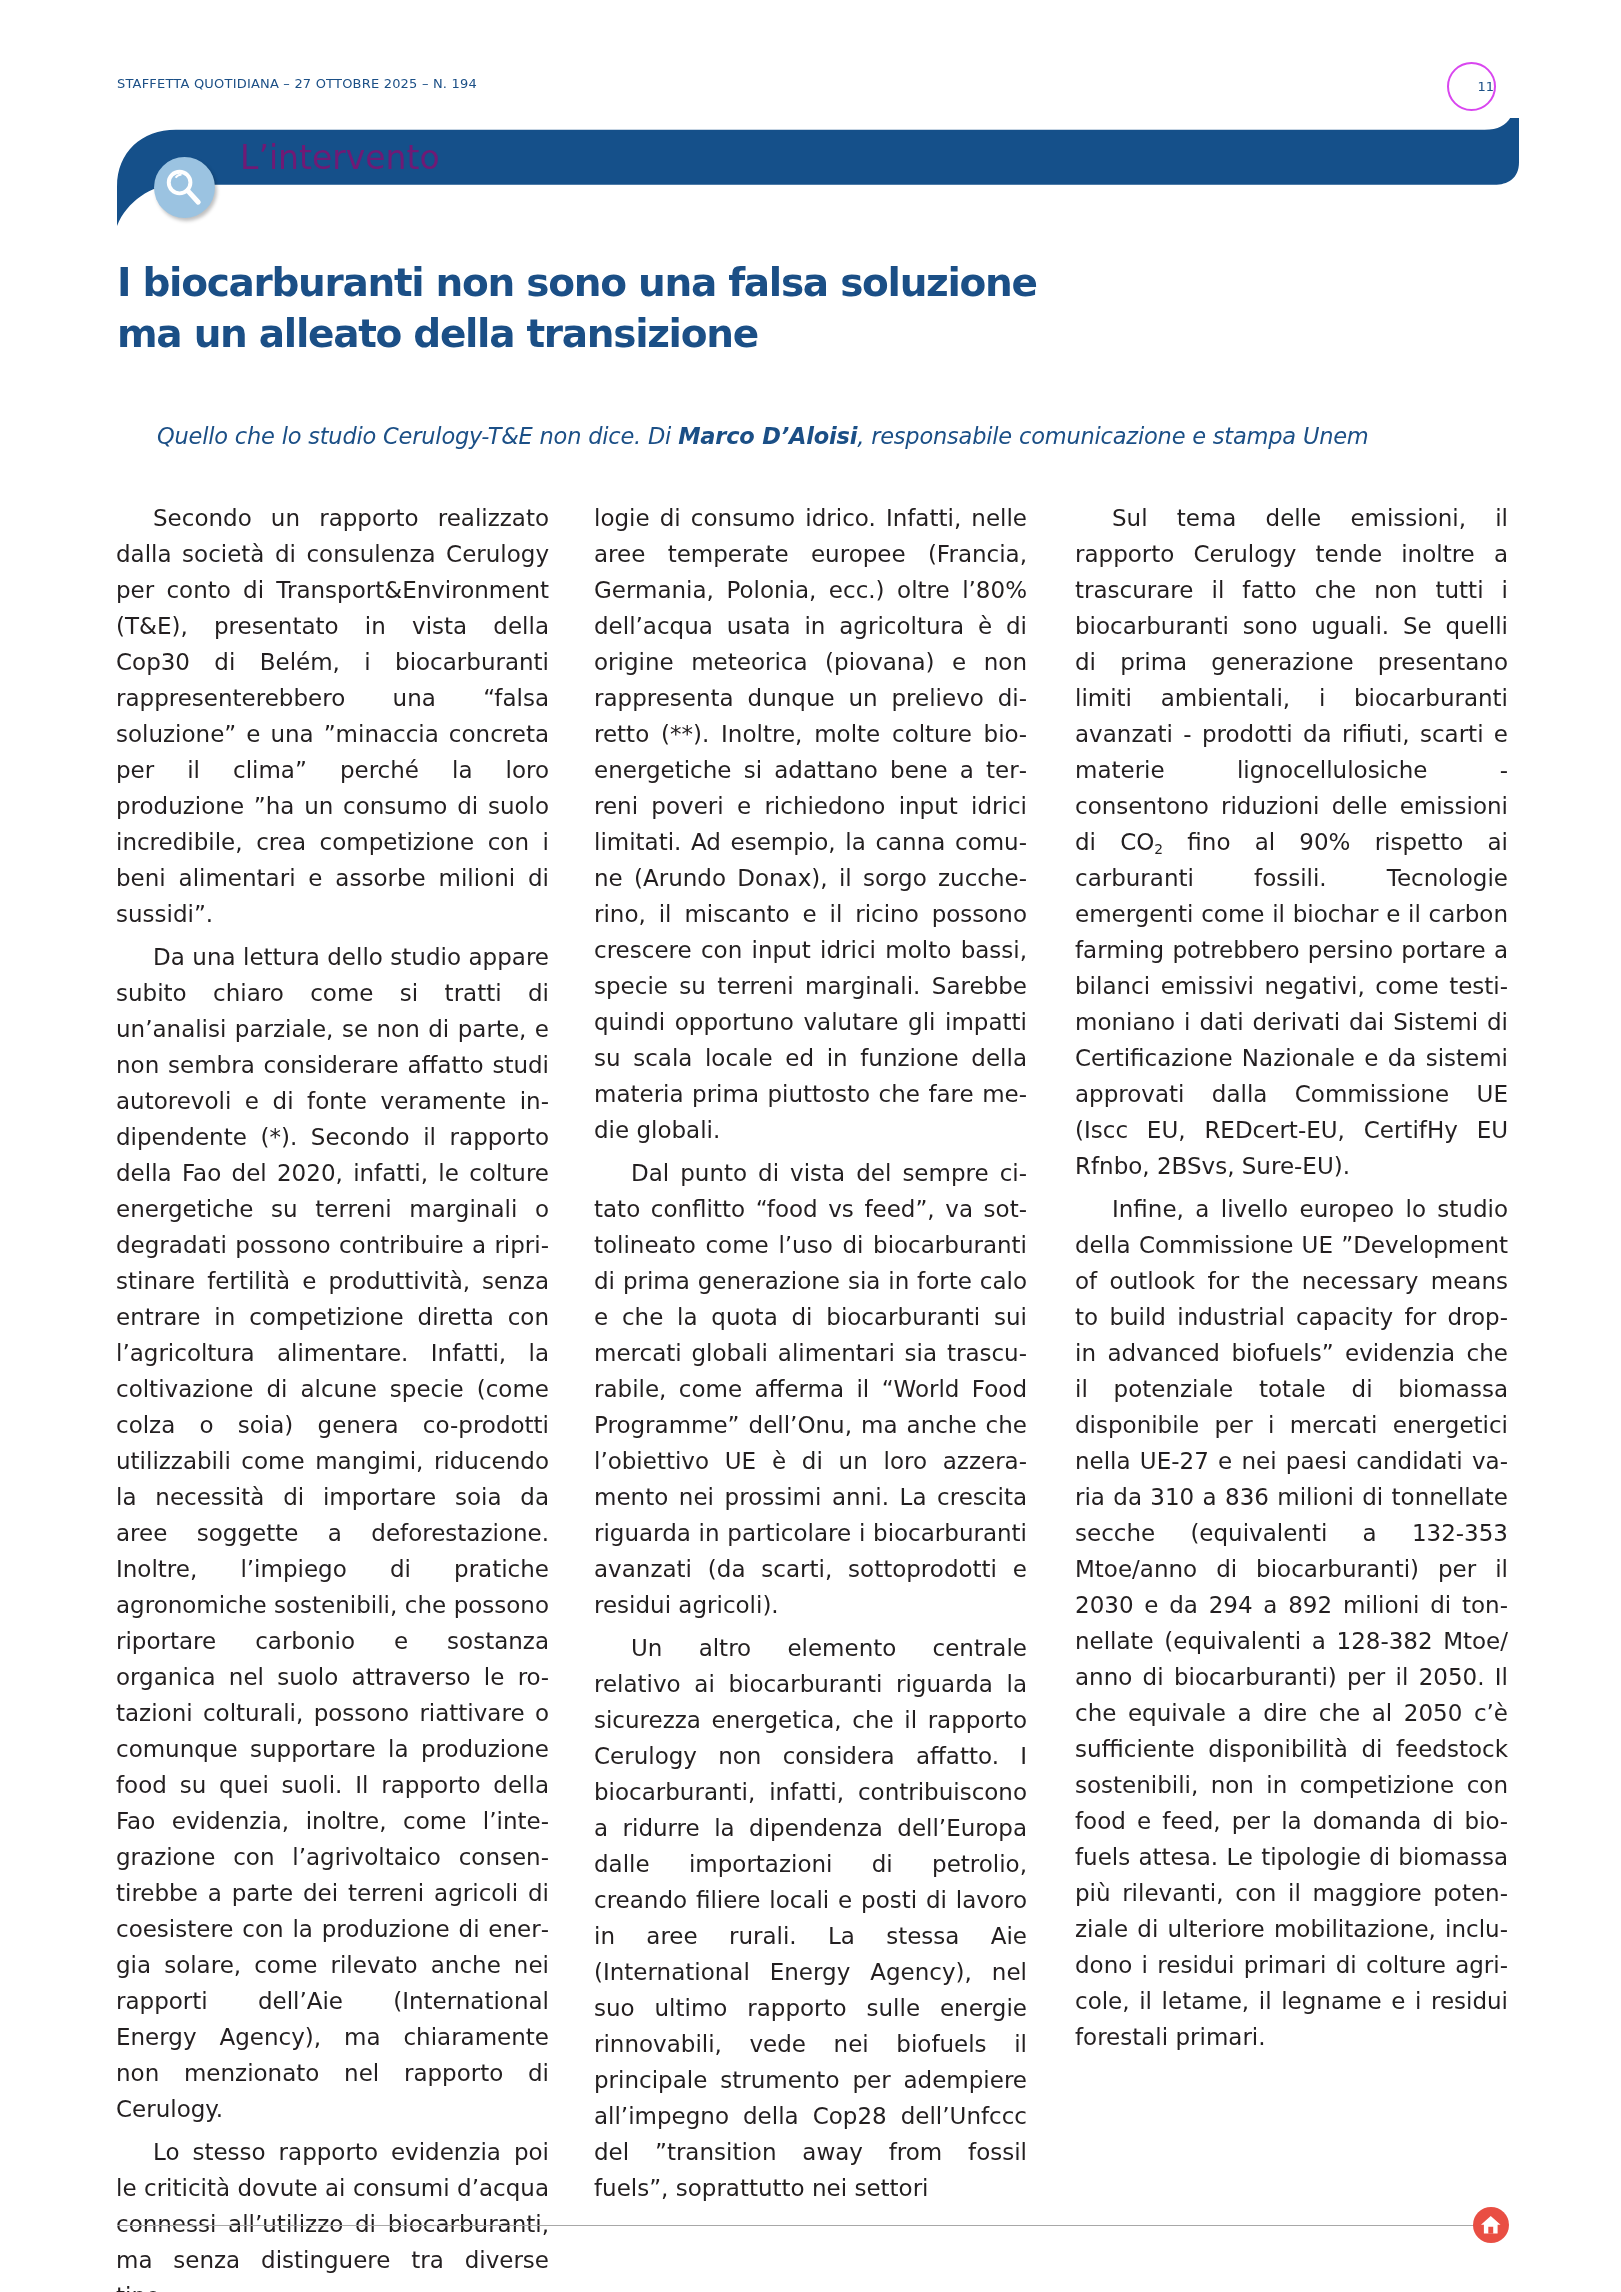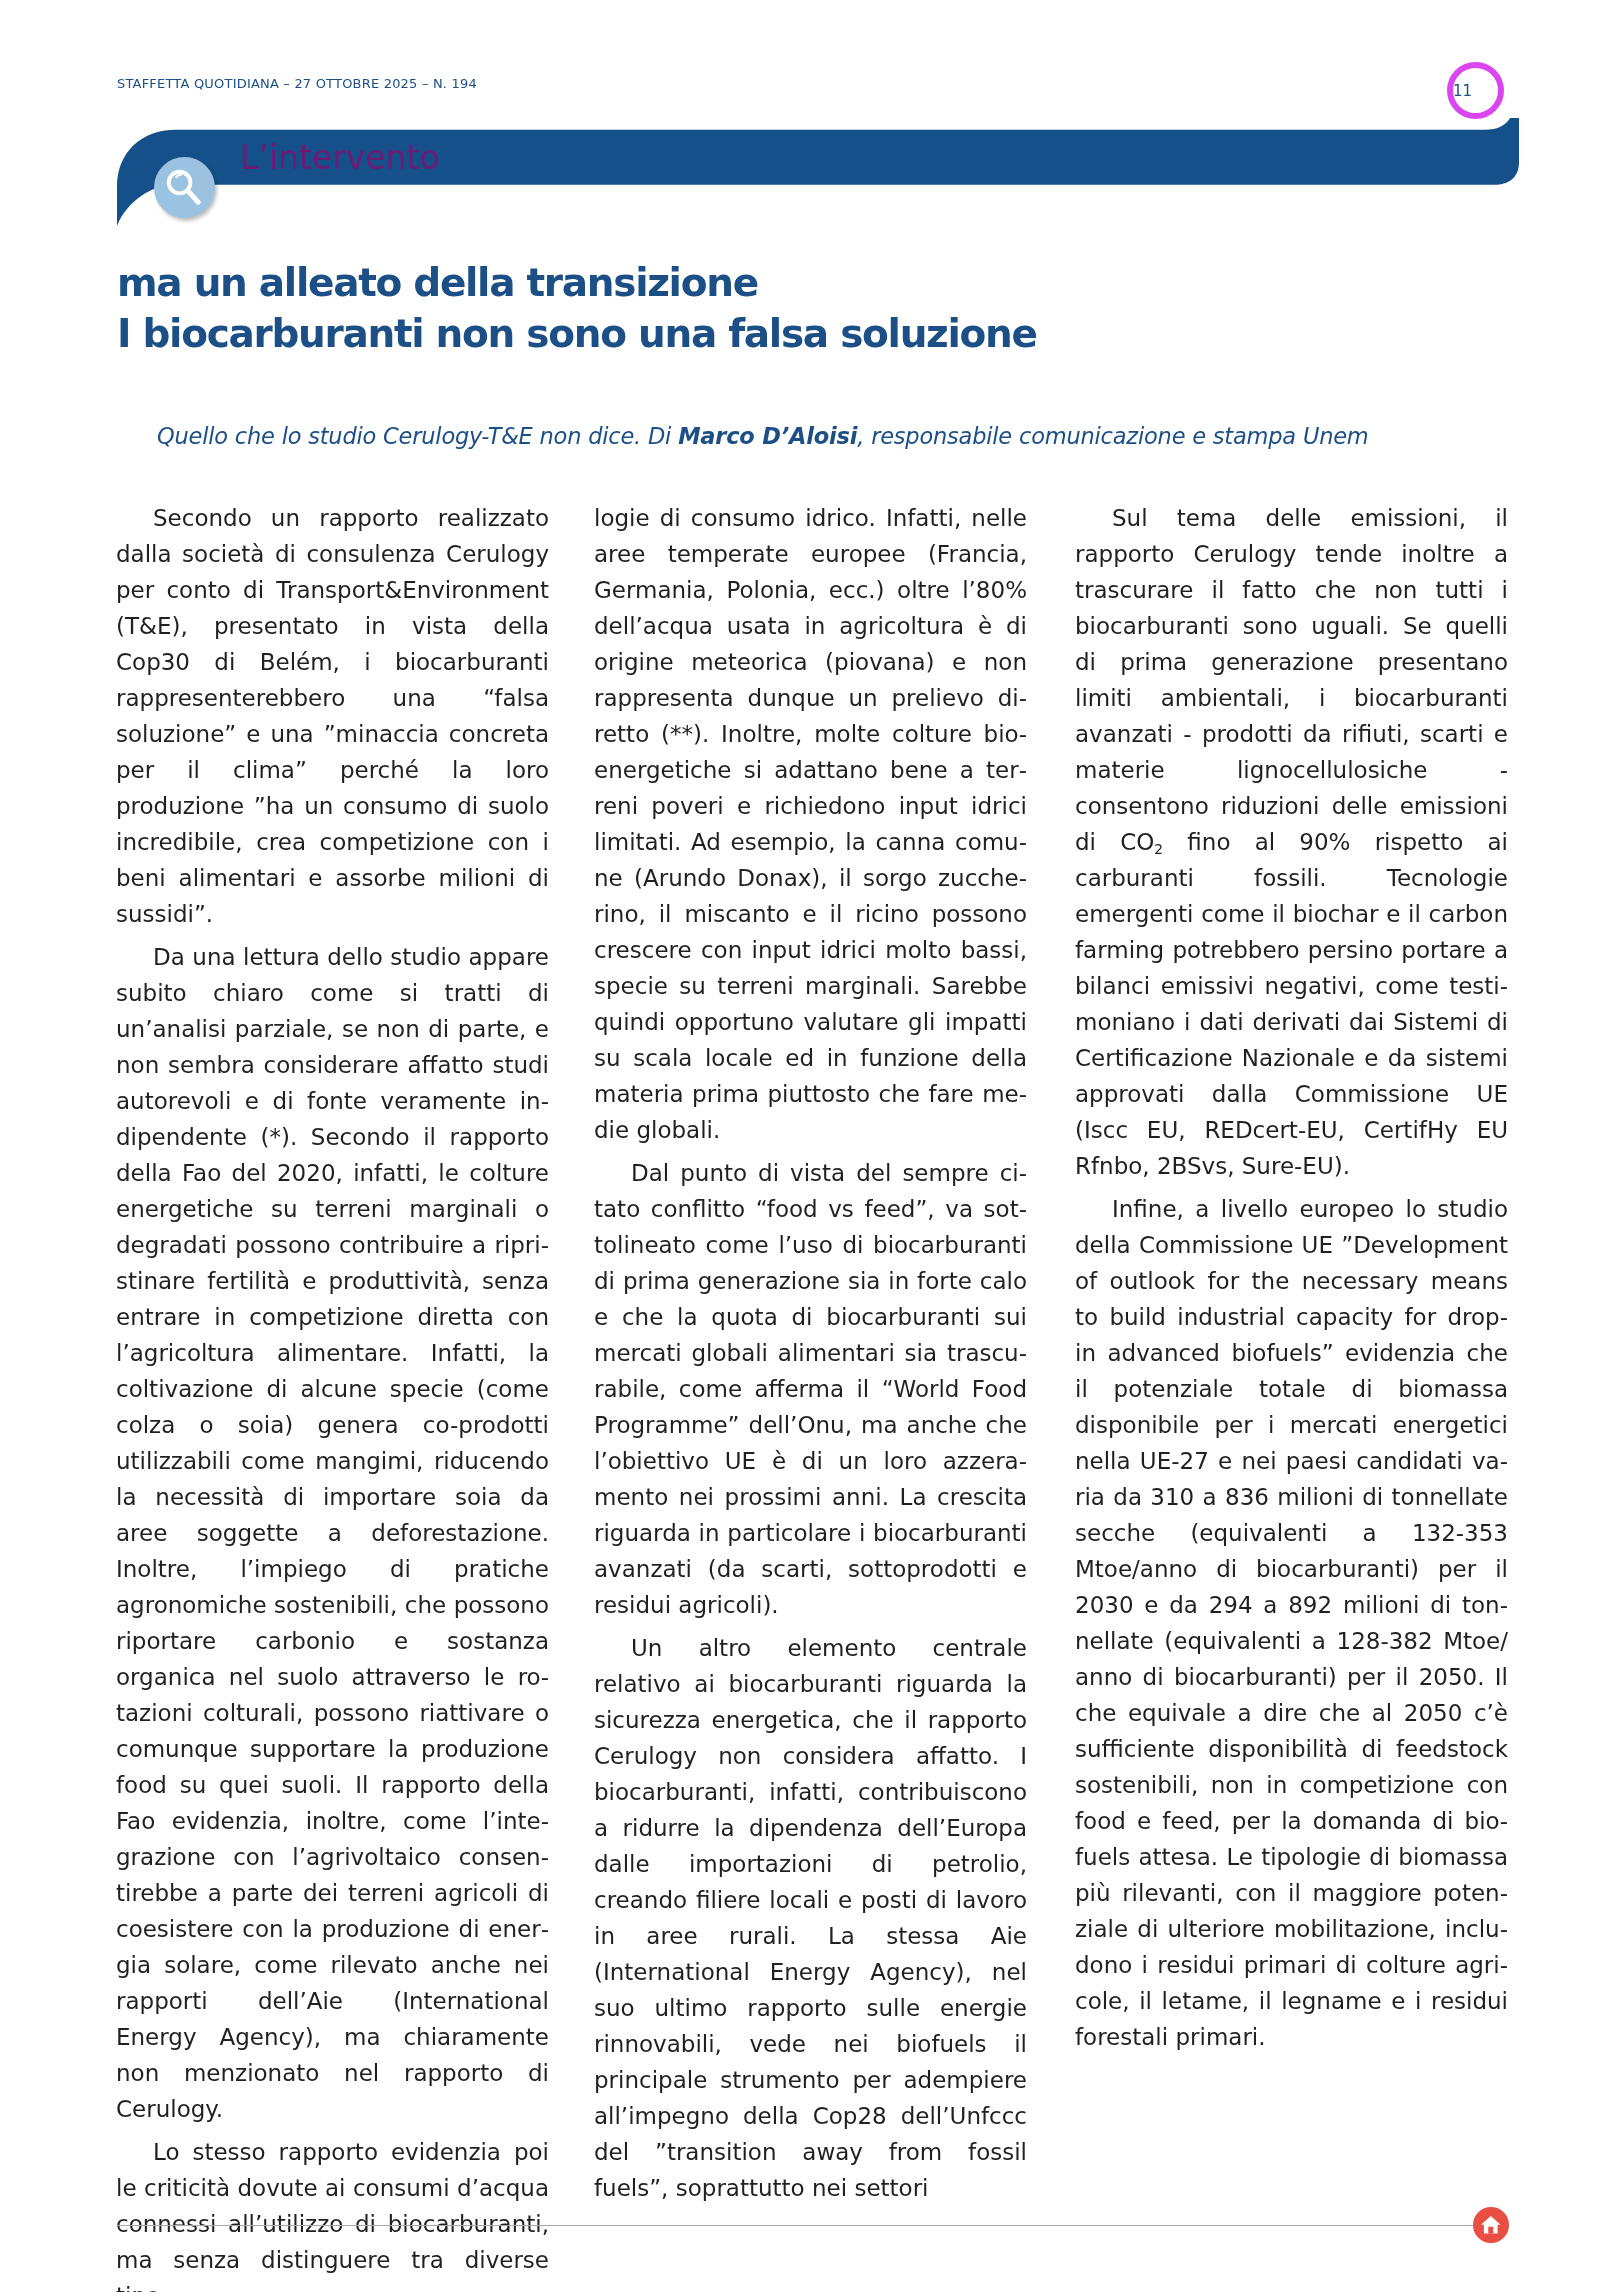--- a/index.html
+++ b/index.html
@@ -1,23 +1,23 @@
 <!DOCTYPE html>
 <html><head>
 <meta charset="utf-8">
 <style>
   html, body { margin: 0; padding: 0; background: #ffffff; }
   body { width: 1621px; height: 2293px; position: relative; overflow: hidden;
          font-family: "DejaVu Sans", sans-serif; color: #231f20; }
 
   .running-head { position: absolute; left: 117px; top: 76px; font-size: 13px; color: #1b4f86;
                   letter-spacing: 0.2px; font-family: "DejaVu Sans", sans-serif; }
-  .page-num { position: absolute; left: 1447px; top: 62px; width: 45px; height: 45px; border: 6px solid #d946ef;
-              border-radius: 50%; display: flex; align-items: center; justify-content: flex-start;
-              font-size: 15px; color: #1b4f86; background: #fff; z-index: 3; }
+  .page-num { position: absolute; left: 1447px; top: 62px; width: 45px; height: 45px; border: 2px solid #d946ef;
+              border-radius: 50%; display: flex; align-items: center; justify-content: flex-end;
+              font-size: 13px; color: #1b4f86; background: #fff; z-index: 3; }
 
   .banner-wrap { position: absolute; left: 117px; top: 118px; width: 1402px; height: 108px; }
   .banner-svg { position: absolute; left: 0; top: 0; }
   .section-label { position: absolute; left: 123px; top: 19.6px; font-size: 33px; color: #701a75;
                    font-family: "DejaVu Sans", sans-serif; }
   .search-badge { position: absolute; left: 37px; top: 39px; width: 61px; height: 61px; border-radius: 50%;
                   background: #9bc3e1; box-shadow: 2px 2.9px 3.9px rgba(0,0,0,0.25); }
 
   .headline { position: absolute; left: 117px; top: 257px; font-family: "DejaVu Sans", sans-serif;
               font-weight: bold; font-size: 39px; line-height: 51px; color: #1b4f86; letter-spacing: -1.3px; }
@@ -57,22 +57,22 @@
     <svg width="61" height="61" viewBox="0 0 62 62">
       <circle cx="26" cy="26" r="11" fill="none" stroke="#ffffff" stroke-width="4"></circle>
       <path d="M22 21 a6 6 0 0 1 6 -3" fill="none" stroke="#ffffff" stroke-width="2"></path>
       <line x1="34" y1="34" x2="45" y2="46" stroke="#ffffff" stroke-width="5" stroke-linecap="round"></line>
     </svg>
   </div>
   <div class="section-label">L’intervento</div>
 </div>
 
 <div class="headline">
+  <div>I biocarburanti non sono una falsa soluzione</div>
   <div>ma un alleato della transizione</div>
-  <div>I biocarburanti non sono una falsa soluzione</div>
 </div>
 
 <div class="standfirst"><span>Quello che lo studio Cerulogy-T&amp;E non dice. Di </span><b>Marco D’Aloisi</b><span>, responsabile comunicazione e stampa Unem</span></div>
 
 <div class="columns">
   <div class="col c1">
     <p>Secondo un rapporto realizzato dalla società di consulenza Cerulogy per conto di Transport&amp;Environment (T&amp;E), presentato in vista della Cop30 di Belém, i biocarburanti rappresente­rebbero una “falsa soluzione” e una ”minaccia concreta per il clima” per­ché la loro produzione ”ha un consu­mo di suolo incredibile, crea competi­zione con i beni alimentari e assorbe milioni di sussidi”.</p>
     <p>Da una lettura dello studio ap­pare subito chiaro come si tratti di un’analisi parziale, se non di parte, e non sembra considerare affatto studi autorevoli e di fonte veramente in­dipendente (*). Secondo il rapporto della Fao del 2020, infatti, le coltu­re energetiche su terreni marginali o degradati possono contribuire a ripri­stinare fertilità e produttività, senza entrare in competizione diretta con l’agricoltura alimentare. Infatti, la col­tivazione di alcune specie (come colza o soia) genera co-prodotti utilizzabili come mangimi, riducendo la necessi­tà di importare soia da aree soggette a deforestazione. Inoltre, l’impiego di pratiche agronomiche sostenibili, che possono riportare carbonio e sostan­za organica nel suolo attraverso le ro­tazioni colturali, possono riattivare o comunque supportare la produzione food su quei suoli. Il rapporto della Fao evidenzia, inoltre, come l’inte­grazione con l’agrivoltaico consen­tirebbe a parte dei terreni agricoli di coesistere con la produzione di ener­gia solare, come rilevato anche nei rapporti dell’Aie (International Energy Agency), ma chiaramente non men­zionato nel rapporto di Cerulogy.</p>
     <p>Lo stesso rapporto evidenzia poi le criticità dovute ai consumi d’acqua connessi all’utilizzo di biocarburanti, ma senza distinguere tra diverse tipo­</p>
   </div>

